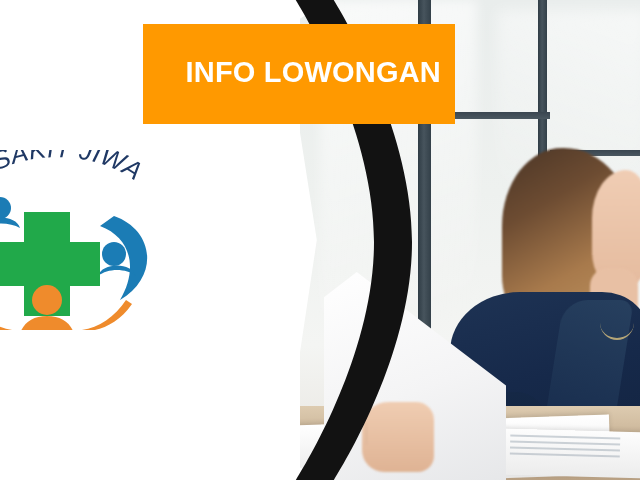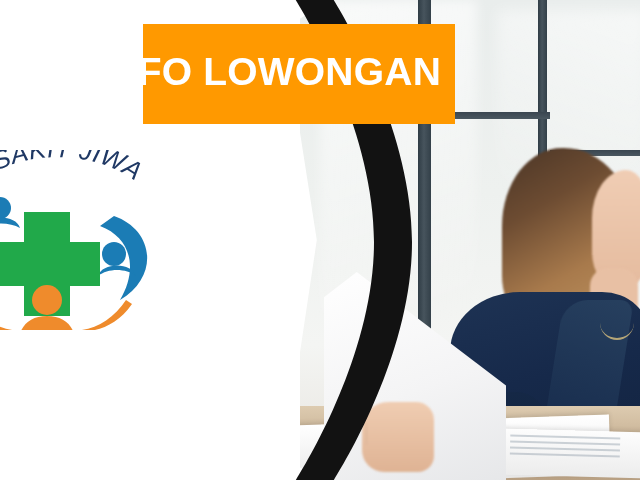--- a/index.html
+++ b/index.html
@@ -288,21 +288,21 @@
     display: flex;
     flex-direction: column;
     align-items: flex-end;
     justify-content: center;
     box-sizing: border-box;
     padding: 0 14px 4px 0;
   }
   .banner-line {
     color: #ffffff;
     font-weight: bold;
-    font-size: 39px;
+    font-size: 29px;
     line-height: 1.18;
     letter-spacing: .2px;
     white-space: nowrap;
     text-align: left;
   }
 
   
   .logo {
     position: absolute;
     left: -62px;

